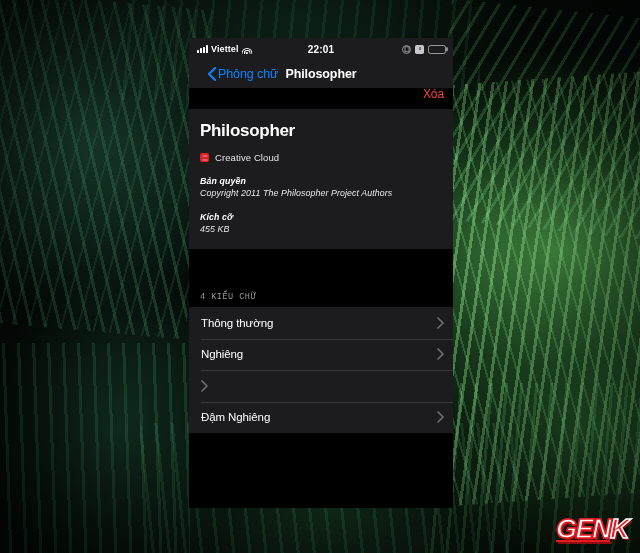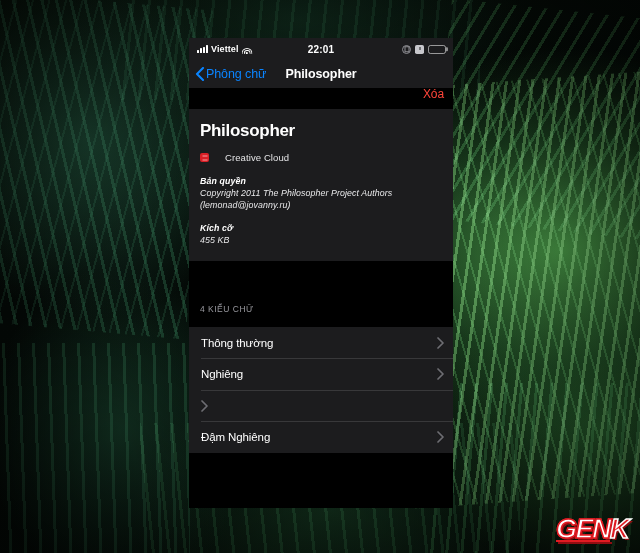--- a/index.html
+++ b/index.html
@@ -151,21 +151,21 @@
   .sb-battery .fill {
     height:100%; width:92%; background:#30d158; border-radius:1.2px;
   }
 
   
   .navbar {
     height:28px; background:#1c1c1e;
     display:flex; align-items:center; position:relative;
   }
   .nav-back {
-    position:absolute; left:6px; display:flex; align-items:center; gap:1px;
+    position:absolute; left:18px; display:flex; align-items:center; gap:1px;
     color:#0a84ff; cursor:pointer;
   }
   .nav-back-chevron { width:10px; height:14px; }
   .nav-back-label { font-size:12.5px; letter-spacing:-.1px; }
   .nav-title {
     position:absolute; left:0; right:0; text-align:center;
     font-size:12.5px; font-weight:700; color:#fff; letter-spacing:-.1px;
   }
   .nav-delete {
     position:absolute; right:9px; font-size:12px;
@@ -178,21 +178,21 @@
   .gap-mid { height:35px; }
 
   
   .info-card {
     background:#1c1c1e; padding:12px 11px 14px 11px;
   }
   .font-name {
     font-size:17px; font-weight:700; color:#fff;
     letter-spacing:-.3px; margin-bottom:11px;
   }
-  .cc-row { display:flex; align-items:center; gap:16px; margin-bottom:13px; }
+  .cc-row { display:flex; align-items:center; gap:6px; margin-bottom:13px; }
   .cc-icon {
     width:9px; height:9px; border-radius:2px;
     background:#da1f26; position:relative; flex:none;
   }
   .cc-icon::after{
     content:""; position:absolute; left:50%; top:50%;
     transform:translate(-50%,-50%);
     width:5px; height:3px;
     border-top:1.2px solid #f4a0a3; border-bottom:1.2px solid #f4a0a3;
   }
@@ -203,23 +203,23 @@
   .meta-title {
     font-size:8.8px; font-weight:700; color:#fff;
     margin-bottom:2px; letter-spacing:.1px;
   }
   .meta-line {
     font-size:8.8px; color:#e8e8ea; line-height:1.32; letter-spacing:.1px;
   }
 
   
   .section-header {
-    padding:8px 11px 13px 11px; background:#000;
+    padding:8px 11px 5px 11px; background:#000;
     font-size:8.5px; color:#98989e;
-    letter-spacing:.5px; text-transform:uppercase;
+    letter-spacing:.5px; text-transform:uppercase;font-family:Liberation Mono, monospace;
   }
   .list { background:#1c1c1e; }
   .list-row {
     height:31.5px; display:flex; align-items:center;
     padding:0 9px 0 12px; position:relative; cursor:pointer;
   }
   .list-row + .list-row::before {
     content:""; position:absolute; left:12px; right:0; top:0;
     height:1px; background:#38383a;
   }
@@ -302,21 +302,20 @@
     <div class="font-name">Philosopher</div>
 
     <div class="cc-row">
       <span class="cc-icon"></span>
       <span class="cc-label">Creative Cloud</span>
     </div>
 
     <div class="meta-block">
       <div class="meta-title">Bản quyền</div>
       <div class="meta-line">Copyright 2011 The Philosopher Project Authors</div>
-      <div class="meta-line">(lemonad@jovanny.ru)</div>
     </div>
 
     <div class="meta-block">
       <div class="meta-title">Kích cỡ</div>
       <div class="meta-line">455 KB</div>
     </div>
   </div>
 
   <div class="gap gap-mid"></div>
 

